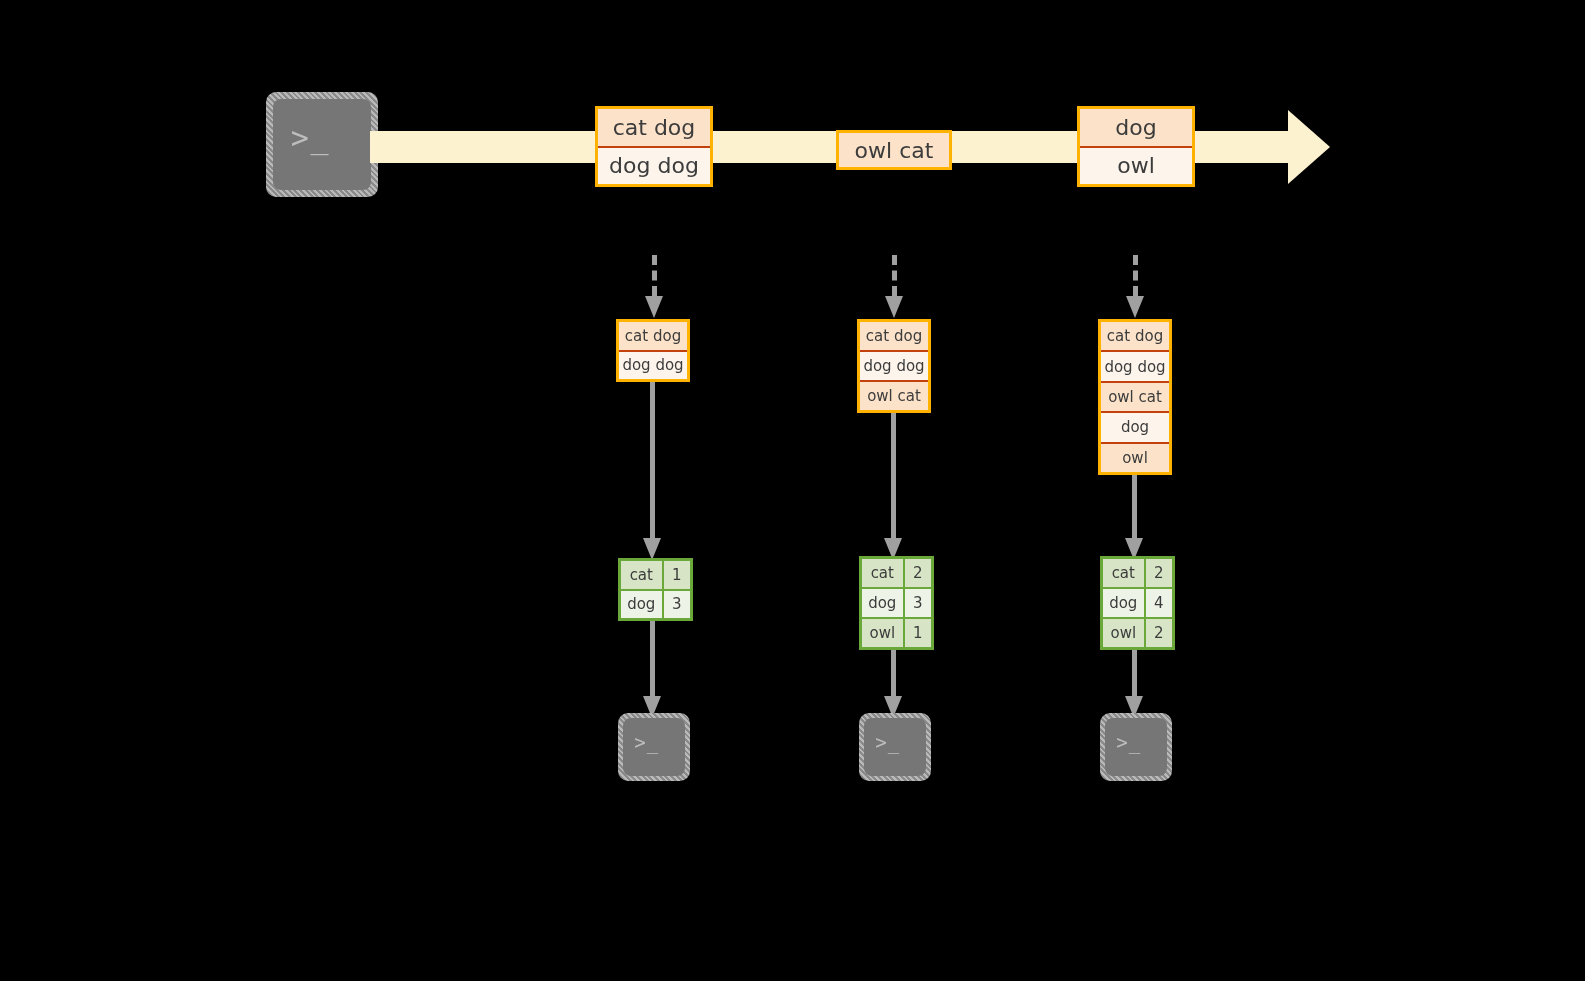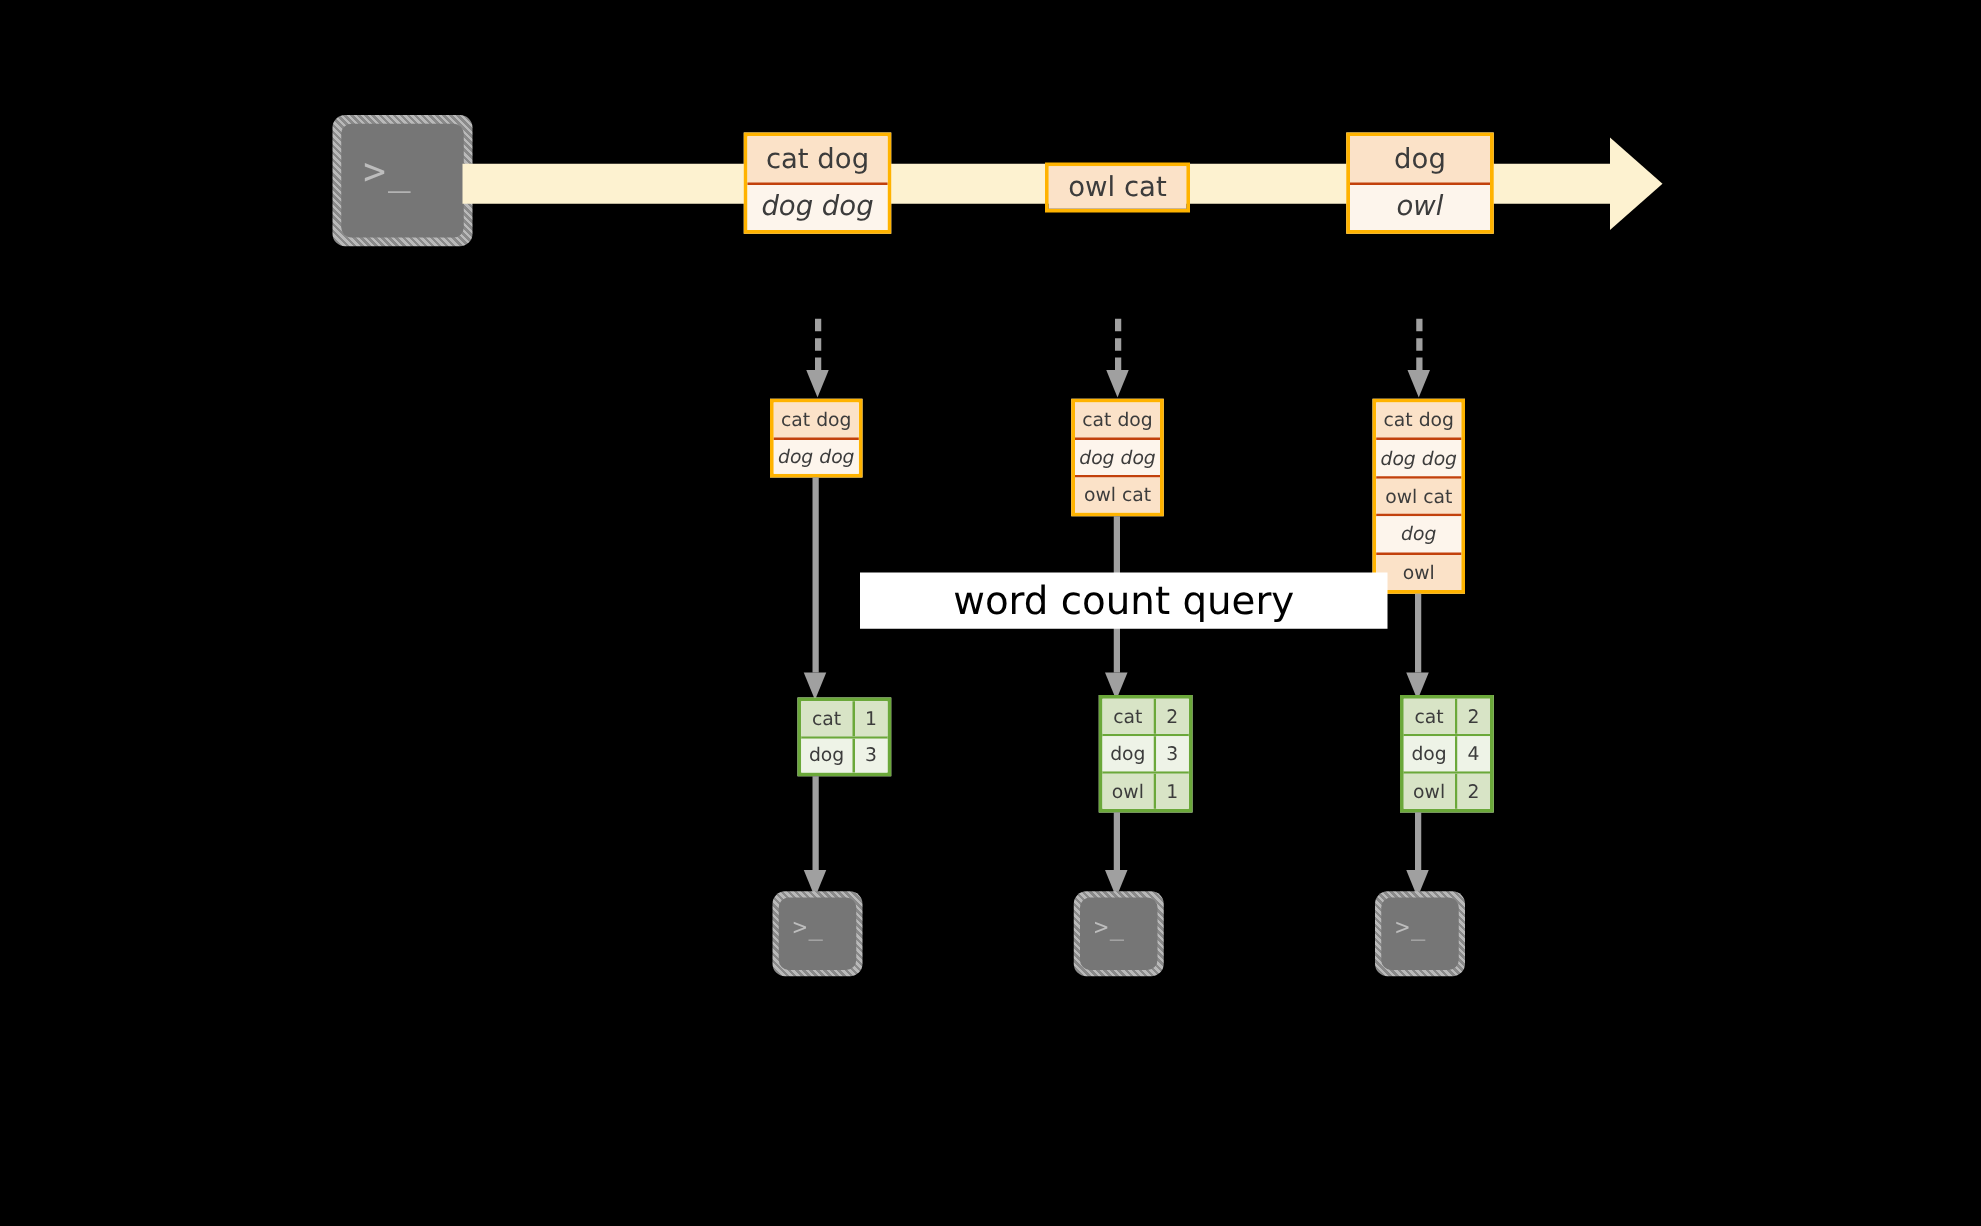--- a/index.html
+++ b/index.html
@@ -68,30 +68,29 @@
     flex: 1 1 auto;
     display: flex;
     align-items: center;
     justify-content: center;
     color: #3c3c3c;
     white-space: nowrap;
     border-bottom: 2px solid #c2410c;
   }
   .obox .cell:last-child { border-bottom: none; }
   .obox .cell.dark  { background: #FBE2C8; }
-  .obox .cell.light { background: #FDF5EC; font-style: italic; }
+  .obox .cell.light { background: #FDF5EC; }
 
   
   .gbox {
     position: absolute;
     border: 3px solid #6BA83A;
     display: flex;
     flex-direction: column;
     background: #FFFFFF;
-    margin-left: 20px;
   }
   .gbox .grow {
     flex: 1 1 auto;
     display: flex;
     border-bottom: 2px solid #6BA83A;
   }
   .gbox .grow:last-child { border-bottom: none; }
   .gbox .gc {
     display: flex;
     align-items: center;
@@ -202,21 +201,20 @@
   </div>
   <div class="conn" style="left:891px; top:413px; height:147px;">
     <div class="shaft" style="height:125px;"></div>
     <div class="head" style="top:125px;"></div>
   </div>
   <div class="conn" style="left:1132px; top:475px; height:85px;">
     <div class="shaft" style="height:63px;"></div>
     <div class="head" style="top:63px;"></div>
   </div>
 
-  <div class="qlabel" style="left:688px; top:458px; width:422px; height:45px; font-size:31px;">word count query</div>
 
   <div class="gbox" style="left:618px; top:558px; width:75px; height:63px; font-size:15px;">
     <div class="grow dark">
       <div class="gc word">cat</div>
       <div class="gc cnt">1</div>
     </div>
     <div class="grow light">
       <div class="gc word">dog</div>
       <div class="gc cnt">3</div>
     </div>

